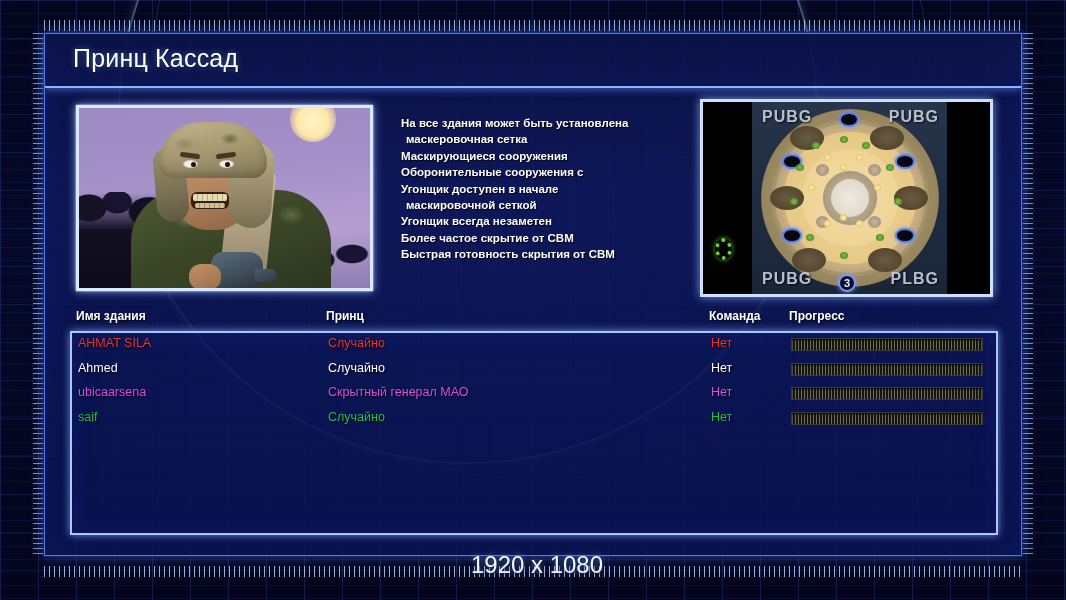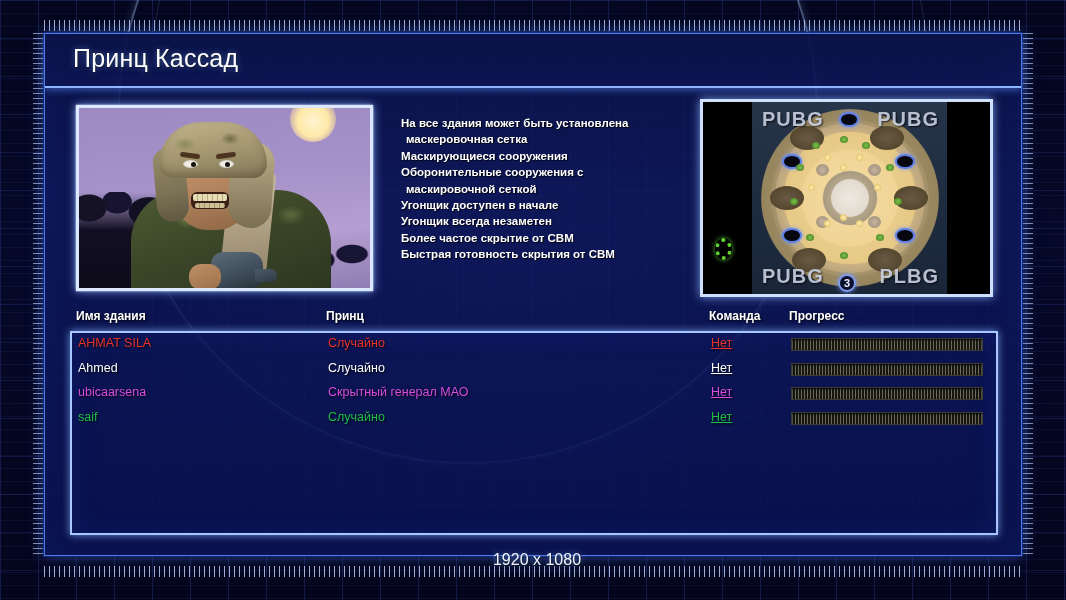--- a/index.html
+++ b/index.html
@@ -382,21 +382,21 @@
     width: 7px; height: 7px;
     background: radial-gradient(circle, #fff0bb 0%, #e5c86d 70%, rgba(200,170,80,0) 100%);
   }
   .mp-rock {
     width: 13px; height: 12px;
     background: radial-gradient(circle, #b8a9a0 0%, #8d8179 70%, #6d635c 100%);
     opacity: 0.75;
   }
   .map-pubg {
     position: absolute;
-    font-size: 20px;
+    font-size: 16px;
     font-weight: bold;
     letter-spacing: 1px;
     color: #c8cfe0;
     opacity: 0.9;
     text-shadow: 1px 1px 2px rgba(0,0,0,0.85);
   }
   .map-marker3 {
     position: absolute;
     width: 18px; height: 18px;
     border-radius: 50%;
@@ -450,40 +450,40 @@
   }
   .cell {
     position: absolute;
     top: 3px;
     font-size: 12.5px;
     white-space: nowrap;
     text-shadow: 1px 1px 2px rgba(0,0,0,0.9);
   }
   .c-name { left: 6px; }
   .c-army { left: 256px; }
-  .c-team { left: 639px; text-decoration: underline; }
+  .c-team { left: 639px; }
   .bar {
     position: absolute;
     left: 719px; top: 5px;
     width: 192px; height: 13px;
     background:
       repeating-linear-gradient(to right,
         #6b6a5e 0px, #6b6a5e 1px,
         #16160f 1px, #16160f 3px);
     border: 1px solid #3a3a30;
     box-shadow: inset 0 1px 2px rgba(0,0,0,0.9);
   }
 
   
   .resolution {
     position: absolute;
     left: 0; right: 0;
     top: 551px;
     text-align: center;
-    font-size: 16px;
+    font-size: 24px;
     color: #f2f5ff;
     text-shadow: 0 0 6px rgba(110,160,255,0.7), 1px 1px 2px rgba(0,0,0,0.9);
     padding-left: 8px;
   }
 </style>
 </head>
 <body>
 
 <div id="screen">
 
@@ -531,22 +531,22 @@
           <div class="p-kettle-spout"></div>
           <div class="p-hand"></div>
         </div>
       </div>
 
       <div class="desc">
         <div class="desc-line">На все здания может быть установлена</div>
         <div class="desc-line indent">маскеровочная сетка</div>
         <div class="desc-line">Маскирующиеся сооружения</div>
         <div class="desc-line">Оборонительные сооружения с</div>
+        <div class="desc-line">Угонщик доступен в начале</div>
         <div class="desc-line indent">маскировочной сеткой</div>
-        <div class="desc-line">Угонщик доступен в начале</div>
         <div class="desc-line">Угонщик всегда незаметен</div>
         <div class="desc-line">Более частое скрытие от СВМ</div>
         <div class="desc-line">Быстрая готовность скрытия от СВМ</div>
       </div>
 
       <div class="map-frame">
         <div class="map-inner">
           <div class="map-disc"></div>
           <div class="map-ring-outer"></div>
           <div class="map-core"></div>

